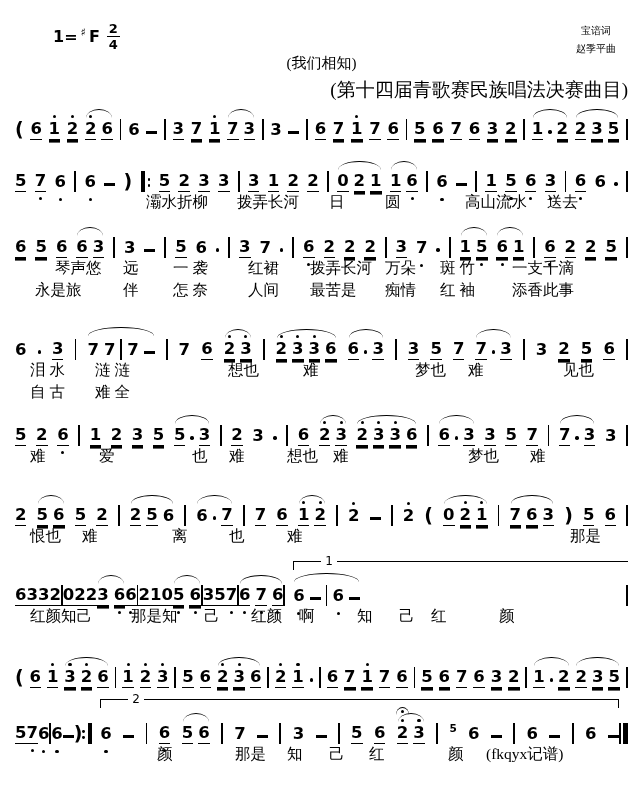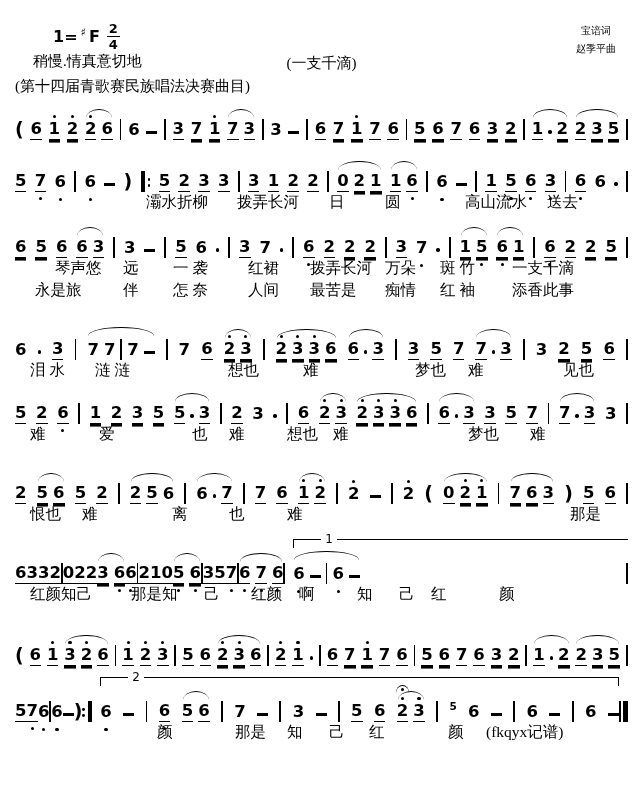--- a/index.html
+++ b/index.html
@@ -9,21 +9,21 @@
   
   .hdr{position:relative;height:84px;}
   .keysig{position:absolute;left:38px;top:8px;font:700 16px "DejaVu Sans",sans-serif;display:flex;align-items:center;gap:3px;}
   .sharp{font-size:11px;vertical-align:super;position:relative;top:-4px;}
   .frac{display:inline-flex;flex-direction:column;align-items:center;line-height:1;font-size:13px;margin-left:4px;}
   .frac .n{border-bottom:1.4px solid #000;padding:0 2px 1px;}
   .frac .d{padding-top:1px;}
   .tempo{position:absolute;left:18px;top:38px;font-size:15px;}
   .title{position:absolute;left:0;right:0;top:2px;text-align:center;font:700 29px "DejaVu Sans",sans-serif;letter-spacing:2px;}
   .subtitle{position:absolute;left:0;right:0;top:40px;text-align:center;font-size:15px;}
-  .noteline{position:absolute;left:0;right:0;top:63px;text-align:left;font-size:15px;}
+  .noteline{position:absolute;left:16px;right:0;top:63px;text-align:right;font-size:19px;}
   .credits{position:absolute;right:12px;top:8px;text-align:center;font-size:10px;line-height:1.8;}
   
   .sys{position:relative;}
   .mline{display:flex;align-items:flex-end;justify-content:space-between;width:100%;height:40px;
          font:700 16.5px "DejaVu Sans",sans-serif;line-height:1;}
   .note{position:relative;display:inline-block;line-height:1;padding-bottom:1.5px;}
   .u1{border-bottom:1.6px solid #000;}
   .u2{border-bottom:1.6px solid #000;box-shadow:0 2.6px 0 0 #000;}
   .hd{position:absolute;left:50%;top:-6.5px;width:3.2px;height:3.2px;margin-left:-1.6px;background:#000;border-radius:50%;}
   .ld{position:absolute;left:50%;bottom:-9px;width:3.2px;height:3.2px;margin-left:-1.6px;background:#000;border-radius:50%;}
@@ -63,22 +63,21 @@
   <div class="hdr">
     <div class="keysig">
       <span>1=</span>
           <span class="sharp">♯</span>
           <span>F</span>
       <span class="frac">
         <span class="n">2</span>
         <span class="d">4</span>
       </span>
     </div>
-    <div class="tempo">稍慢.情真意切地</div>
-    <div class="subtitle">(一支千滴)</div>
+    <div class="subtitle">(我们相知)</div>
     <div class="noteline">(第十四届青歌赛民族唱法决赛曲目)</div>
     <div class="credits">
       <div>宝谙词</div>
       <div>赵季平曲</div>
     </div>
   </div>
 
   <div class="sys" id="s1">
     <div class="mline">
           <span class="paren">(</span>
@@ -277,20 +276,21 @@
           </span>
           <span class="bar"></span>
           <span class="note">3</span>
           <span class="note u2">2</span>
           <span class="note u2">5</span>
           <span class="note u1">6</span>
           <span class="bar"></span>
         </div>
     <div>
           <div class="lrow"><span class="" style="left: 15px;">泪 水</span><span class="" style="left: 80px; font-family: Liberation Serif, serif;">涟 涟</span><span class="" style="left: 213px;">想也</span><span class="" style="left: 288px;">难</span><span class="" style="left: 400px;">梦也</span><span class="" style="left: 453px;">难</span><span class="" style="left: 548px;">见也</span></div>
+          <div class="lrow"><span class="" style="left: 15px;">自 古</span><span class="" style="left: 80px;">难 全</span></div>
         </div>
   </div>
   <div class="sys" id="s5">
     <div class="mline">
           <span class="note u1">5</span>
           <span class="note u1">2</span>
           <span class="note u1">6<span class="ld"></span></span>
           <span class="bar"></span>
           <span class="note u2">1</span>
           <span class="note u2">2</span>

